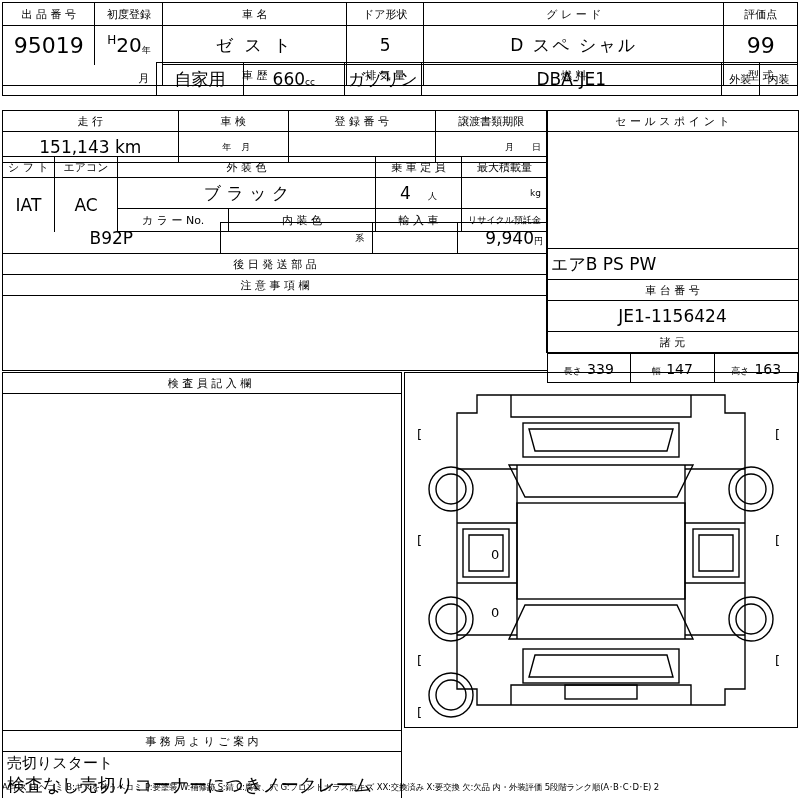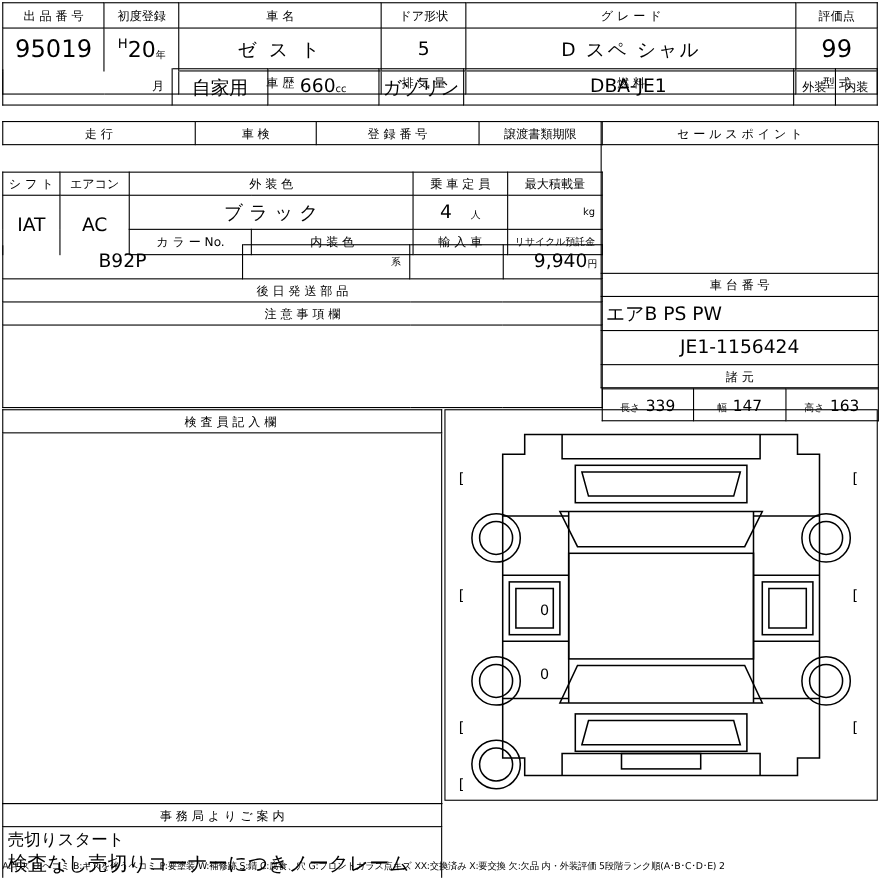--- a/index.html
+++ b/index.html
@@ -86,20 +86,30 @@
     </table>
 
   <table style="position:absolute;left:2px;top:110px;width:546px;">
     <tbody>
         <tr>
       <td class="cellc sm" style="width:176px;height:18px;">走 行</td>
       <td class="cellc sm" style="width:110px;height:18px;">車 検</td>
       <td class="cellc sm" style="width:148px;height:18px;">登 録 番 号</td>
       <td class="cellc sm" style="width:112px;height:18px;">譲渡書類期限</td>
     </tr>
+    <tr>
+      <td class="cellc mid" style="height:28px;">151,143 km</td>
+      <td class="cellc xsm" style="height:28px;">
+        <span style="padding:0 10px 0 6px;">年</span><span>月</span>
+      </td>
+      <td class="cellc" style="height:28px;"></td>
+      <td class="cellc xsm" style="height:28px;text-align:right;padding-right:6px;">
+        <span style="padding-right:18px;">月</span><span>日</span>
+      </td>
+    </tr>
   </tbody>
     </table>
 
   <table style="position:absolute;left:2px;top:156px;width:546px;">
     <tbody>
         <tr>
       <td class="cellc sm" style="width:50px;height:18px;">シ フ ト</td>
       <td class="cellc sm" style="width:62px;height:18px;margin-top:37px;">エアコン</td>
       <td class="cellc sm" style="width:262px;height:18px;" colspan="2">外 装 色</td>
       <td class="cellc sm" style="width:86px;height:18px;">乗 車 定 員</td>
@@ -148,24 +158,24 @@
 
   <table class="sales">
     <tbody>
         <tr>
       <td class="cellc sm" style="width:252px;height:18px;">セ ー ル ス ポ イ ン ト</td>
     </tr>
     <tr>
       <td class="celll" style="height:114px;vertical-align:top;"></td>
     </tr>
     <tr>
+      <td class="celll mid" style="height:28px;">エアB PS PW</td>
+    </tr>
+    <tr>
       <td class="cellc sm" style="height:18px;">車 台 番 号</td>
-    </tr>
-    <tr>
-      <td class="celll mid" style="height:28px;">エアB PS PW</td>
     </tr>
     <tr>
       <td class="cellc mid" style="height:28px;">JE1-1156424</td>
     </tr>
     <tr>
       <td class="cellc sm" style="height:18px;">諸 元</td>
     </tr>
     <tr>
       <td style="padding:0;border:none;">
         <table style="width:252px;">

